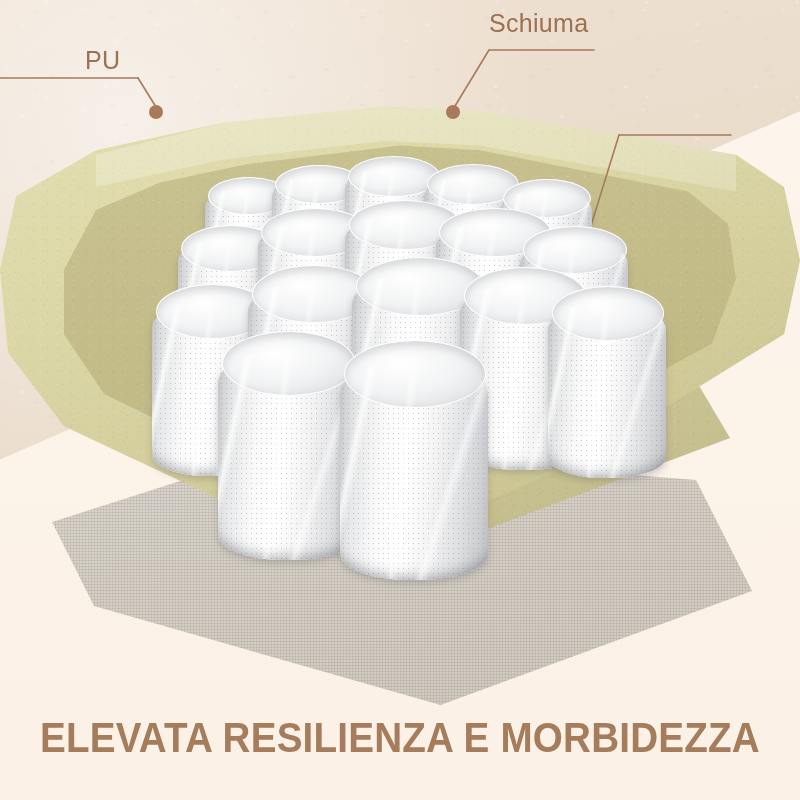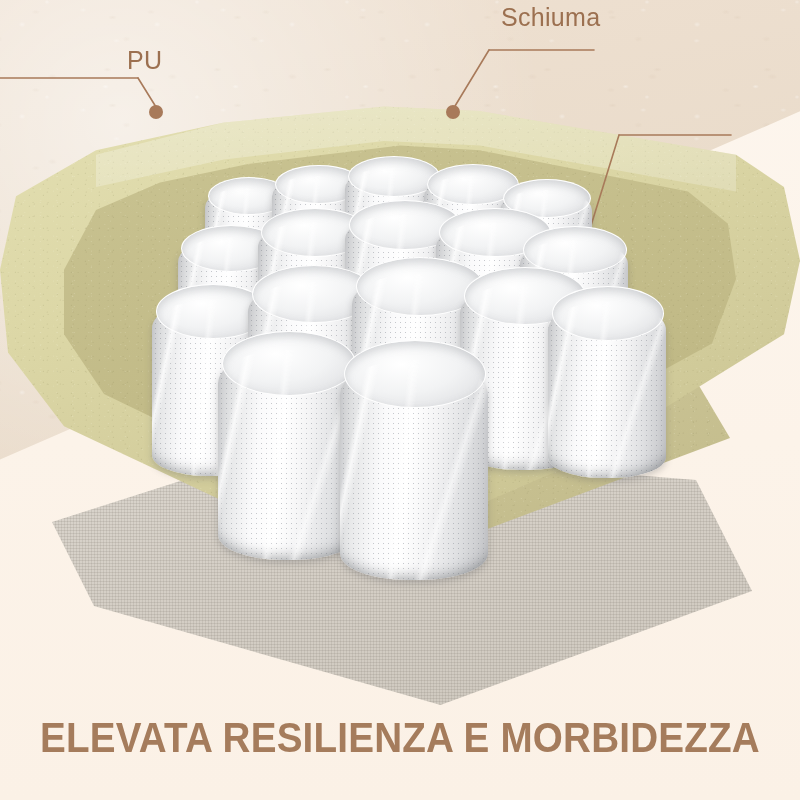--- a/index.html
+++ b/index.html
@@ -196,22 +196,22 @@
 
   .callout {
     position: absolute;
     color: #9C7050;
     font-size: 25px;
     font-weight: 400;
     letter-spacing: .3px;
     line-height: 1.16;
     white-space: pre-line;
   }
-  #callout-pu     { left: 85px;  top: 46px; margin-left: 42px; }
-  #callout-foam   { left: 489px; top: 3px; margin-left: 12px; }
+  #callout-pu     { left: 85px;  top: 46px; }
+  #callout-foam   { left: 489px; top: 9px; }
   #callout-spring { left: 620px; top: 50px; }
 
   
   .caption {
     position: absolute;
     left: 0;
     top: 714px;
     width: 800px;
     text-align: center;
     color: #A57C5C;

